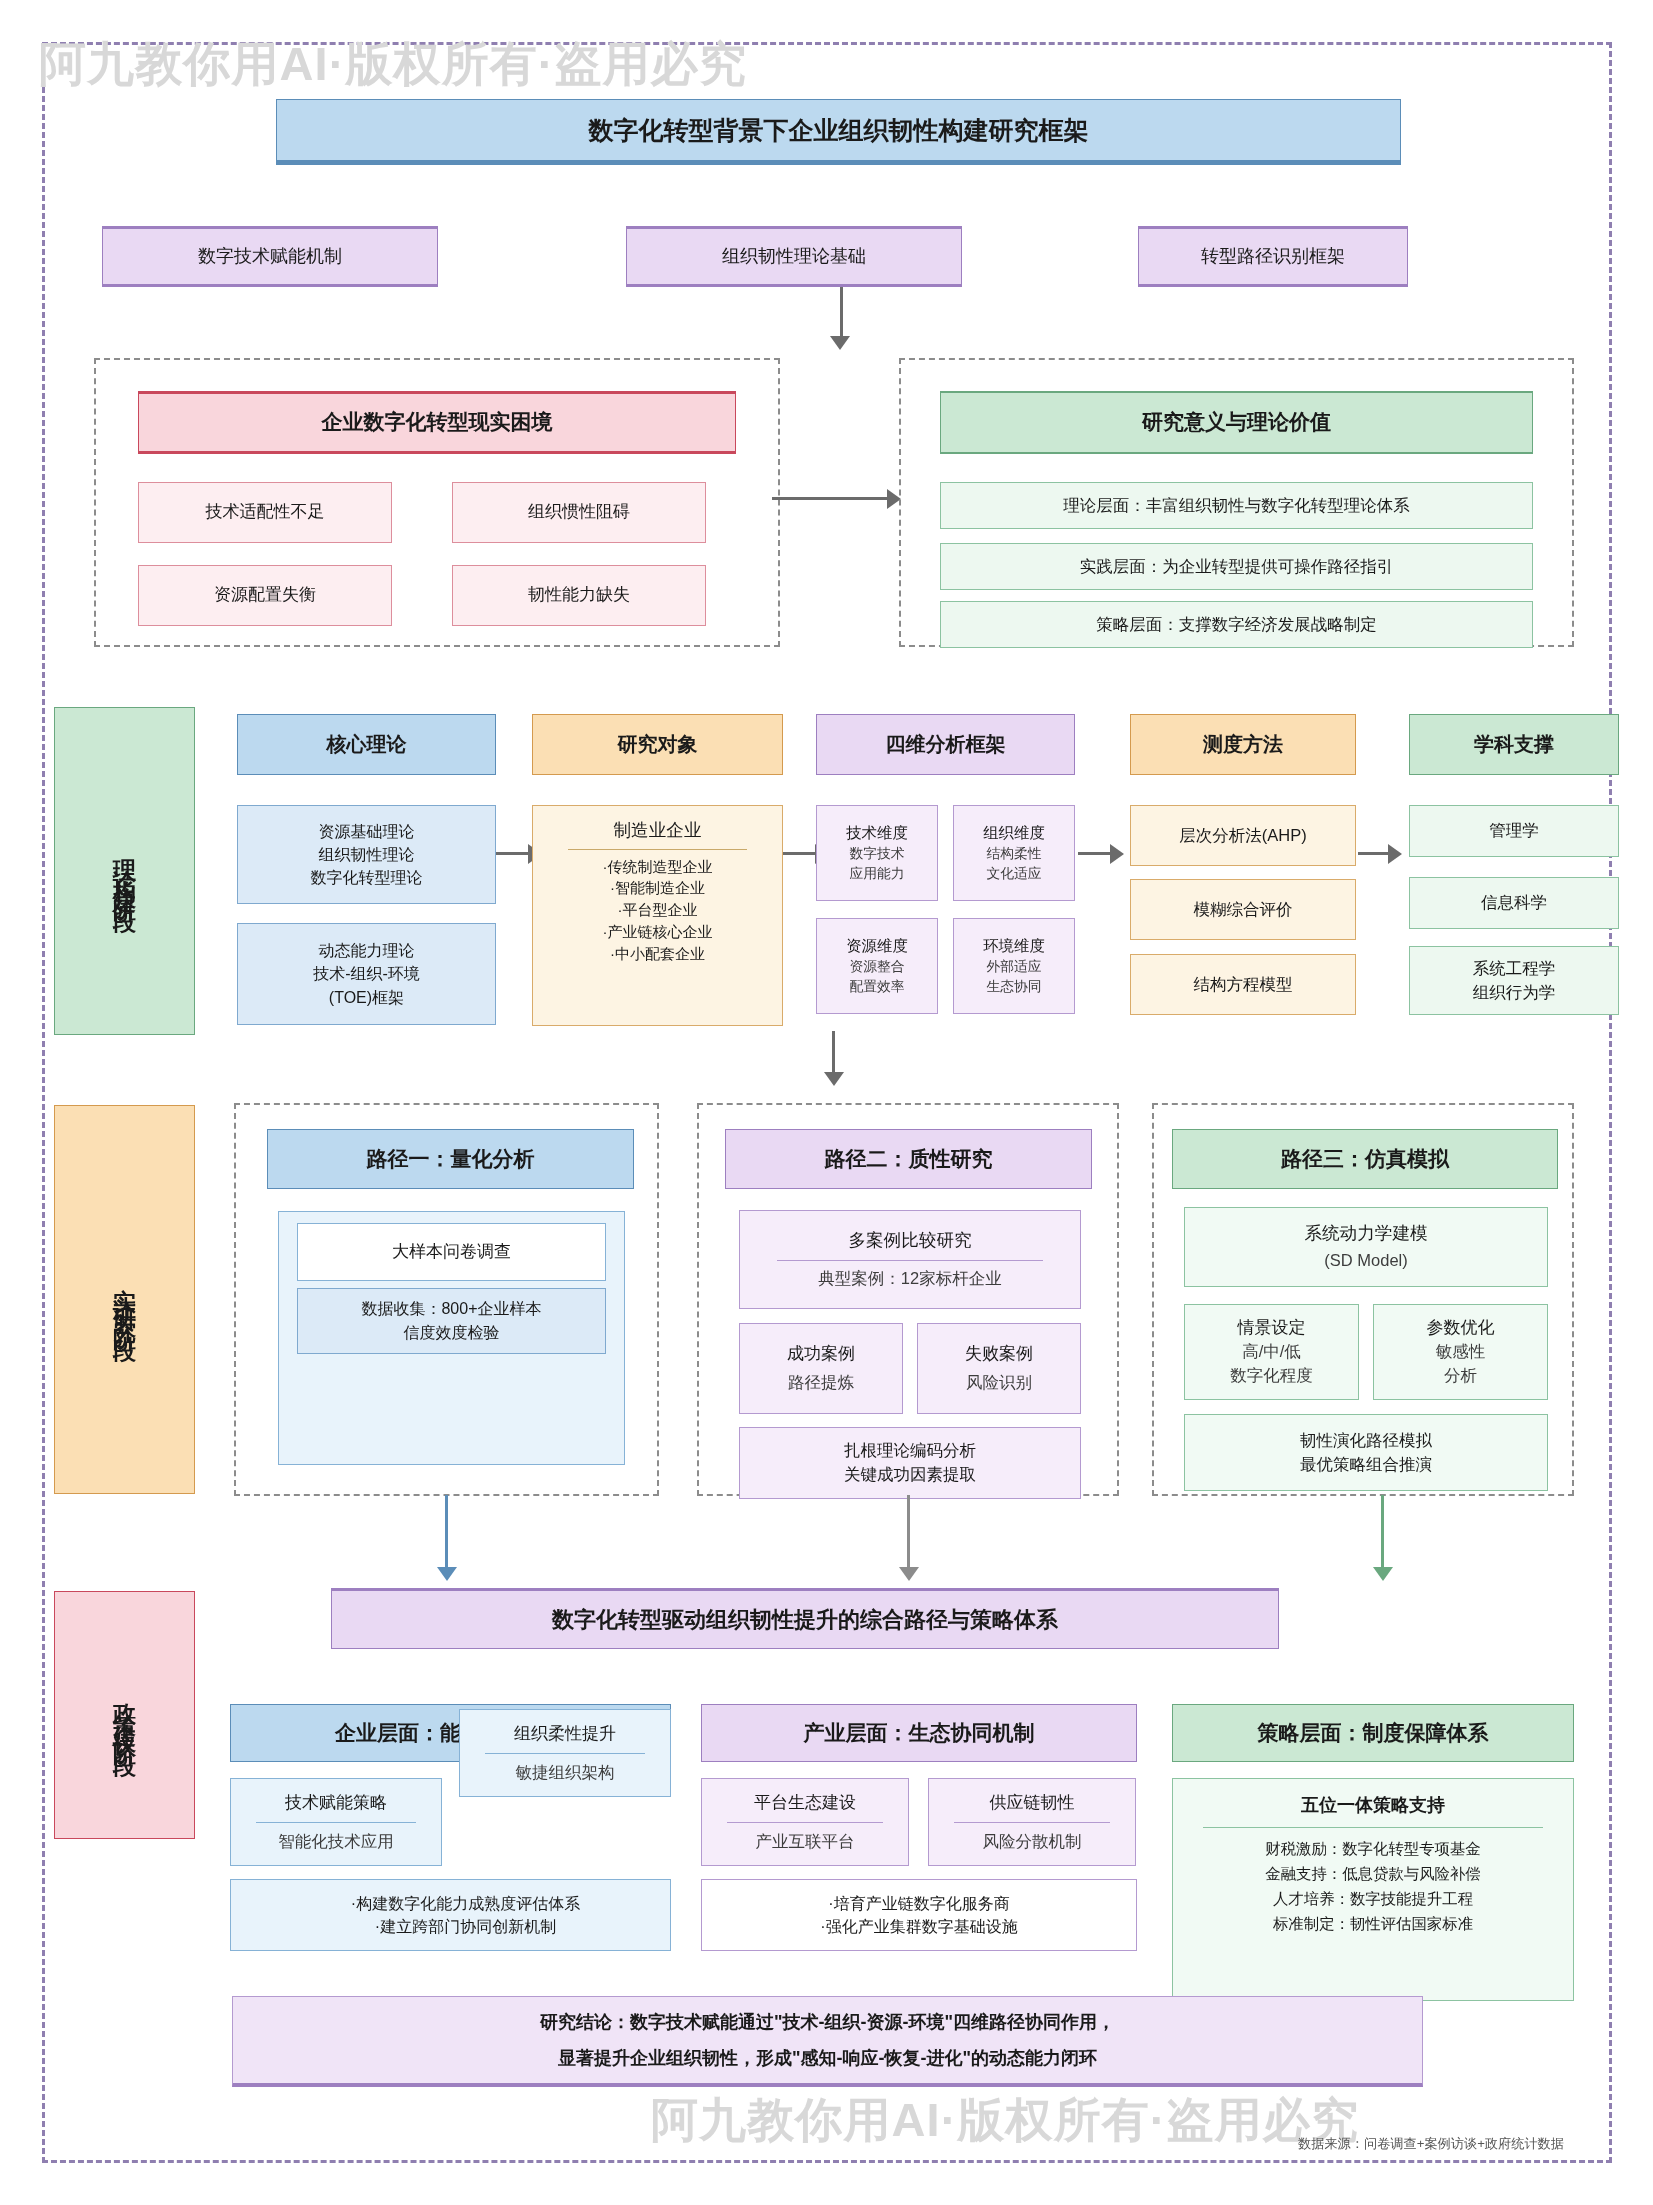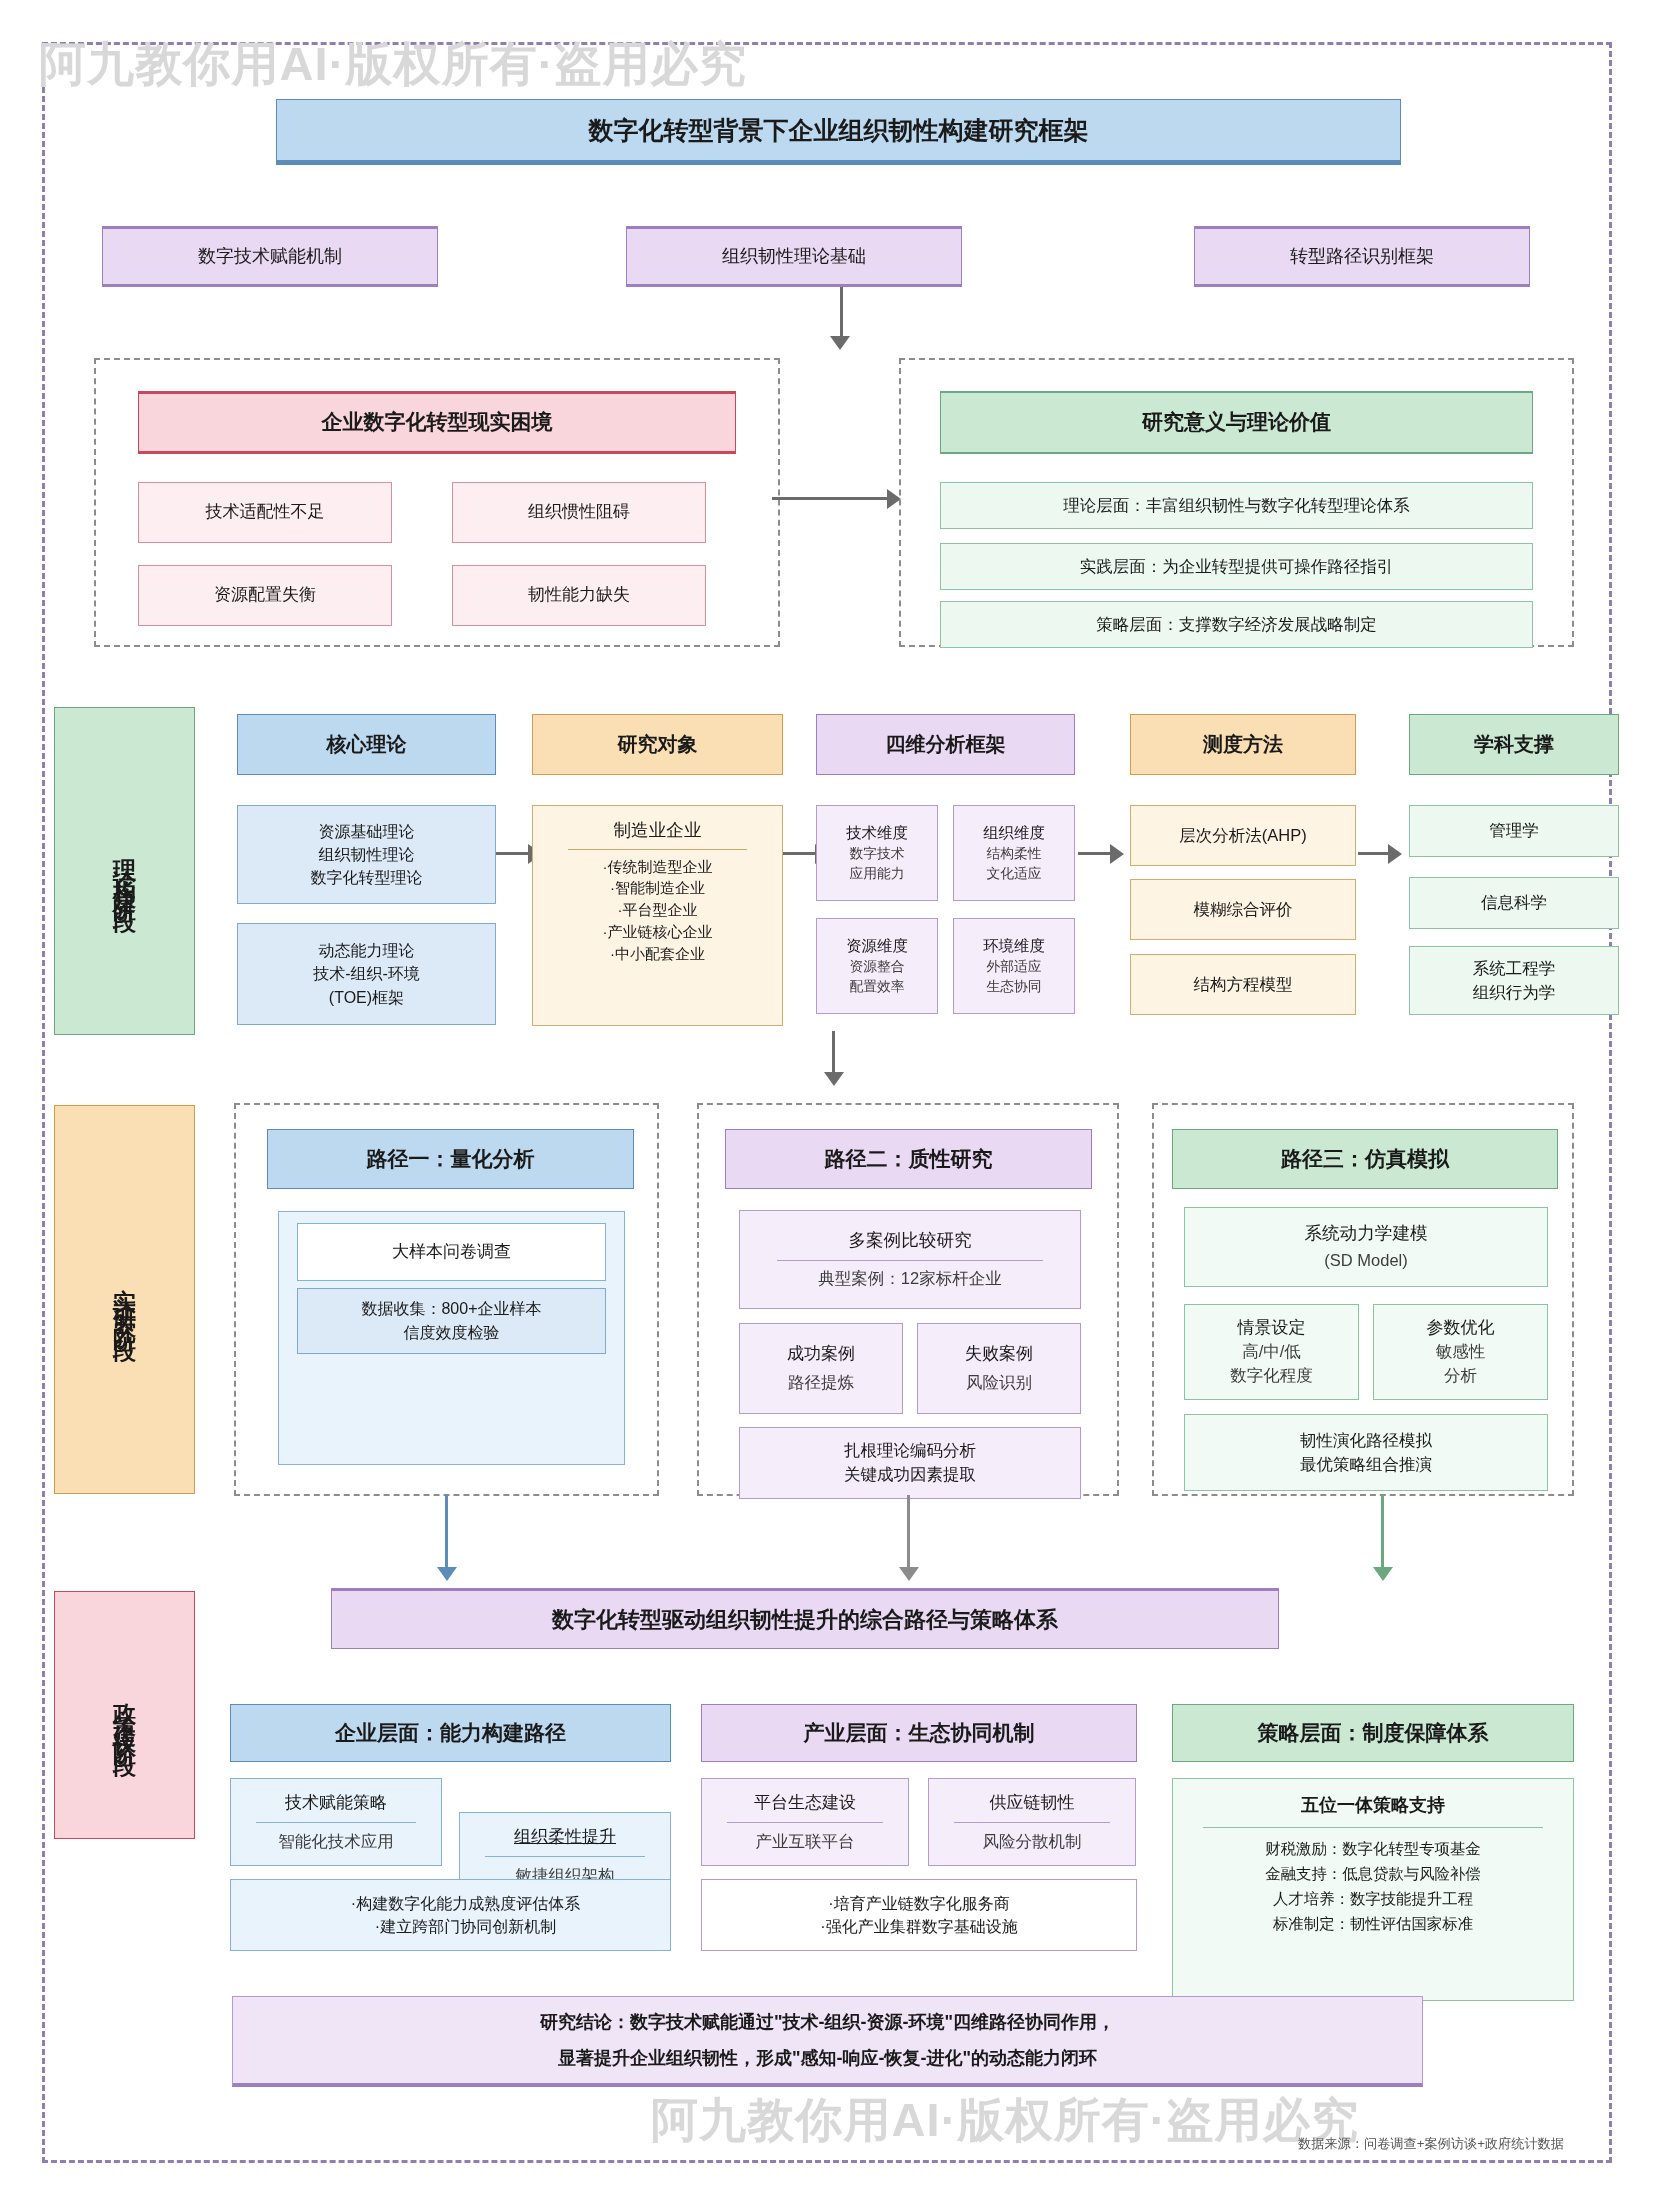--- a/index.html
+++ b/index.html
@@ -71,21 +71,21 @@
 <div class="bx blue" style="left:276px;top:99px;width:1125px;height:66px;border-bottom:5.5px solid #5b8db8;">
   <div class="ttl" style="font-size:25px;">数字化转型背景下企业组织韧性构建研究框架</div>
 </div>
 
 <div class="bx purple" style="left:102px;top:226px;width:336px;height:61px;border-top:3.9px solid #9d7fc0;border-bottom:3.9px solid #9d7fc0;">
   <div style="font-size:18px;">数字技术赋能机制</div>
 </div>
 <div class="bx purple" style="left:626px;top:226px;width:336px;height:61px;border-top:3.9px solid #9d7fc0;border-bottom:3.9px solid #9d7fc0;">
   <div style="font-size:18px;">组织韧性理论基础</div>
 </div>
-<div class="bx purple" style="left:1194px;top:226px;width:336px;height:61px;border-top:3.9px solid #9d7fc0;border-bottom:3.9px solid #9d7fc0;text-align:center;">
+<div class="bx purple" style="left:1138px;top:226px;width:270px;height:61px;border-top:3.9px solid #9d7fc0;border-bottom:3.9px solid #9d7fc0;text-align:center;">
   <div style="font-size:18px;">转型路径识别框架</div>
 </div>
 
 <div class="line" style="left:840px;top:287px;width:2.8px;height:55px;"></div>
 <div class="arrow-d" style="left:830px;top:336px;"></div>
 
 <div class="grp" style="left:94px;top:358px;width:686px;height:289px;"></div>
 
 <div class="bx red" style="left:138px;top:391px;width:598px;height:63px;border-top:3.9px solid #c9485c;border-bottom:3.9px solid #c9485c;">
   <div class="ttl" style="font-size:21px;">企业数字化转型现实困境</div>
@@ -300,21 +300,21 @@
 </div>
 
 <div class="bx blue" style="left:230px;top:1704px;width:441px;height:58px;">
   <div class="ttl" style="font-size:21px;">企业层面：能力构建路径</div>
 </div>
 <div class="bx blue-lite2" style="left:230px;top:1778px;width:212px;height:88px;">
   <div style="font-size:17px;">技术赋能策略</div>
   <div style="width:76%;height:1.1px;background:#86b2d6;margin:6.6px 0;"></div>
   <div class="sub">智能化技术应用</div>
 </div>
-<div class="bx blue-lite2" style="left:459px;top:1812px;width:212px;height:88px;text-decoration:underline;">
+<div class="bx blue-lite2" style="left:459px;top:1709px;width:212px;height:88px;">
   <div style="font-size:17px;">组织柔性提升</div>
   <div style="width:76%;height:1.1px;background:#86b2d6;margin:6.6px 0;"></div>
   <div class="sub">敏捷组织架构</div>
 </div>
 <div class="bx blue-lite2" style="left:230px;top:1879px;width:441px;height:72px;padding-left:30px;">
   <div style="font-size:16px;">·构建数字化能力成熟度评估体系</div>
   <div style="font-size:16px;">·建立跨部门协同创新机制</div>
 </div>
 
 <div class="bx purple" style="left:701px;top:1704px;width:436px;height:58px;">

